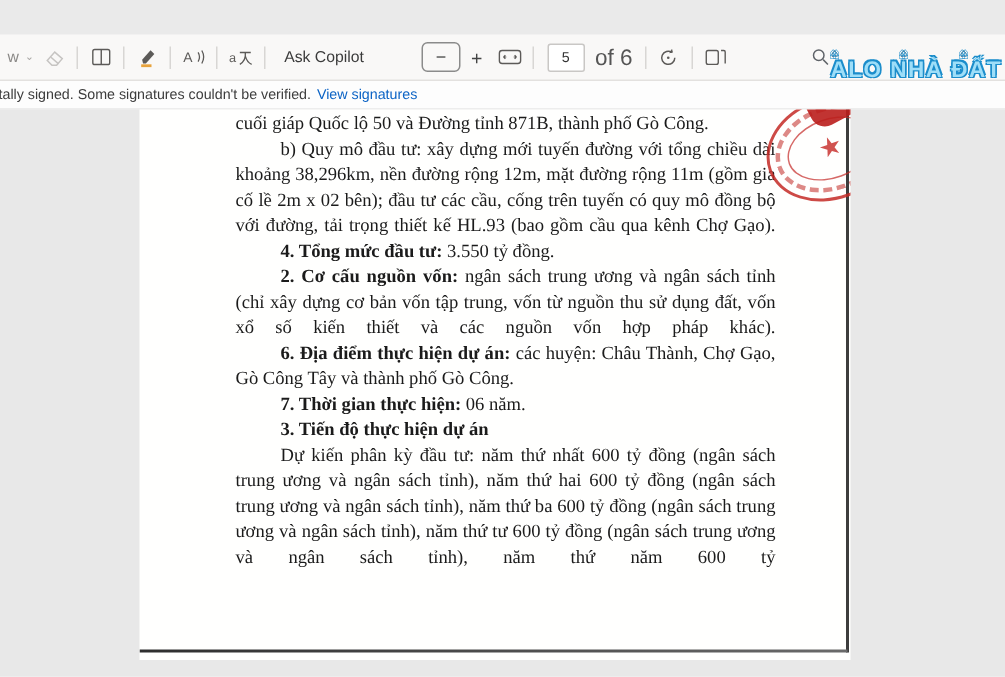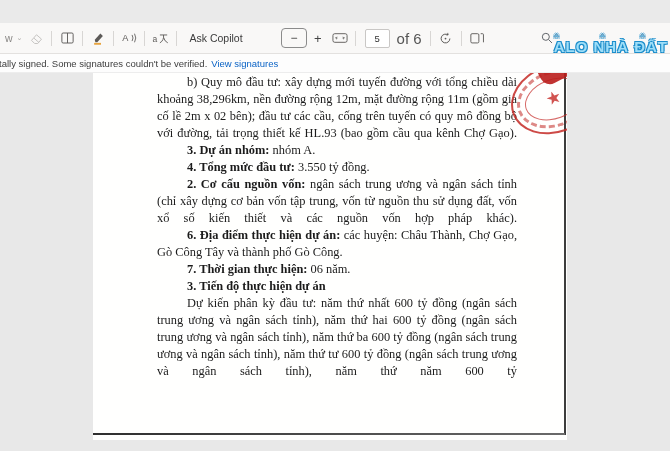--- a/index.html
+++ b/index.html
@@ -195,22 +195,22 @@
     <span class="notif-text">tally signed. Some signatures couldn't be verified.</span>
     <span class="notif-link">View signatures</span>
   </div>
 
   <div class="viewer">
     <div class="page">
       <div class="scan-right"></div>
       <div class="scan-bottom"></div>
 
       <div class="doc-text" id="doc-text">
+          <p class="para">cuối giáp Quốc lộ 50 và Đường tỉnh 871B, thành phố Gò Công.</p>
           <p class="para ind runover">b) Quy mô đầu tư: xây dựng mới tuyến đường với tổng chiều dài khoảng 38,296km, nền đường rộng 12m, mặt đường rộng 11m (gồm gia cố lề 2m x 02 bên); đầu tư các cầu, cống trên tuyến có quy mô đồng bộ với đường, tải trọng thiết kế HL.93 (bao gồm cầu qua kênh Chợ Gạo).</p>
-          <p class="para ind"><b>3. Dự án nhóm:</b> nhóm A.</p>
           <p class="para ind"><b>4. Tổng mức đầu tư:</b> 3.550 tỷ đồng.</p>
           <p class="para ind runover"><b>2. Cơ cấu nguồn vốn:</b> ngân sách trung ương và ngân sách tỉnh (chỉ xây dựng cơ bản vốn tập trung, vốn từ nguồn thu sử dụng đất, vốn xổ số kiến thiết và các nguồn vốn hợp pháp khác).</p>
           <p class="para ind"><b>6. Địa điểm thực hiện dự án:</b> các huyện: Châu Thành, Chợ Gạo, Gò Công Tây và thành phố Gò Công.</p>
           <p class="para ind"><b>7. Thời gian thực hiện:</b> 06 năm.</p>
           <p class="para ind"><b>3. Tiến độ thực hiện dự án</b></p>
           <p class="para ind runover">Dự kiến phân kỳ đầu tư: năm thứ nhất 600 tỷ đồng (ngân sách trung ương và ngân sách tỉnh), năm thứ hai 600 tỷ đồng (ngân sách trung ương và ngân sách tỉnh), năm thứ ba 600 tỷ đồng (ngân sách trung ương và ngân sách tỉnh), năm thứ tư 600 tỷ đồng (ngân sách trung ương và ngân sách tỉnh), năm thứ năm 600 tỷ</p>
         </div>
 
       <div class="stamp">
         <div class="ring-outer"></div>

